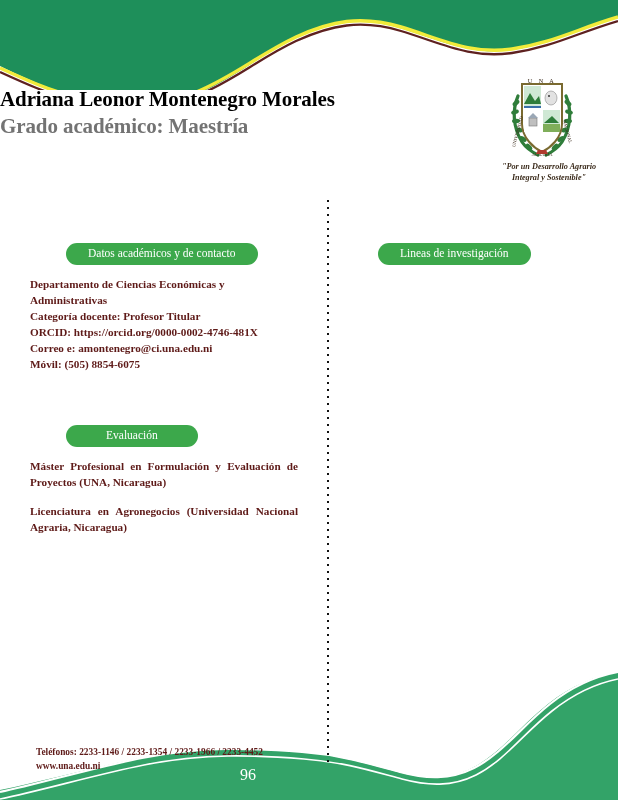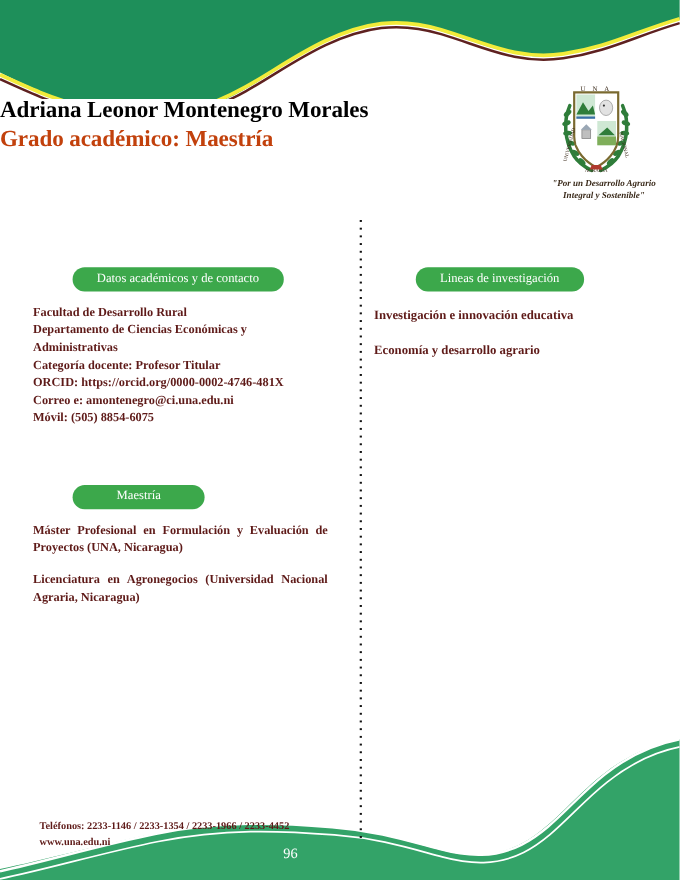--- a/index.html
+++ b/index.html
@@ -48,21 +48,21 @@
     font-weight: bold;
     color: #000000;
     line-height: 1.30;
     letter-spacing: -0.1px;
     margin: 0;
   }
   .doc-subtitle {
     font-family: "Liberation Serif", serif;
     font-size: 21px;
     font-weight: bold;
-    color: #c2410c;
+    color: #737373;
     line-height: 1.30;
     letter-spacing: -0.1px;
     margin: 0;
   }
 
   
   .logo-wrap {
     position: absolute;
     top: 76px;
     left: 508px;
@@ -188,23 +188,22 @@
   }
   .footer-info .fline { white-space: nowrap; }
   .page-number {
     position: absolute;
     left: 0;
     bottom: 16px;
     width: 496px;
     text-align: center;
     z-index: 5;
     font-family: "Liberation Serif", serif;
-    font-size: 13px;
+    font-size: 16px;
     color: #ffffff;
-    margin-left: 16px;
   }
 </style>
 </head>
 <body>
 
 <div class="page">
 
   <svg class="header-wave" viewBox="0 0 618 90" preserveAspectRatio="none">
     <path d="M0,0 L618,0 L618,18 C576,30 552,44 512,50 C470,56 440,40 400,28
              C360,16 330,22 296,38 C258,56 232,80 196,94 C150,112 110,108 72,96
@@ -275,50 +274,45 @@
 
   <div class="divider"></div>
 
   <div class="col-left">
 
     <div class="pill-row center-ish">
       <span class="pill">Datos académicos y de contacto</span>
     </div>
 
     <div class="contact-block">
-      <div class="body-text line">Facultad de Desarrollo Rural</div>
       <div class="body-text line">Departamento de Ciencias Económicas y</div>
       <div class="body-text line">Administrativas</div>
       <div class="body-text line">Categoría docente: Profesor Titular</div>
       <div class="body-text line">ORCID: https://orcid.org/0000-0002-4746-481X</div>
       <div class="body-text line">Correo e: amontenegro@ci.una.edu.ni</div>
       <div class="body-text line">Móvil: (505) 8854-6075</div>
     </div>
 
     <div class="formacion-block">
       <div class="pill-row center-ish">
-        <span class="pill" style="padding-left:40px;padding-right:40px;">Maestría</span>
+        <span class="pill" style="padding-left:40px;padding-right:40px;">Evaluación</span>
       </div>
       <div style="height:12px;"></div>
       <div class="formacion-item">Máster Profesional en Formulación y Evaluación de Proyectos (UNA, Nicaragua)</div>
       <div class="formacion-item">Licenciatura en Agronegocios (Universidad Nacional Agraria, Nicaragua)</div>
     </div>
 
   </div>
 
   <div class="col-right">
 
     <div class="pill-row right-col">
       <span class="pill">Lineas de investigación</span>
     </div>
 
-    <div class="lineas-block">
-      <div class="linea-item">Investigación e innovación educativa</div>
-      <div class="linea-item">Economía y desarrollo agrario</div>
-    </div>
 
   </div>
 
   <svg class="footer-wave" viewBox="0 0 618 160" preserveAspectRatio="none">
     <path d="M0,160 L0,150 C40,142 90,128 140,118 C200,106 250,108 300,112
              C340,115 368,124 398,132 C424,139 448,140 472,128
              C500,114 520,86 548,64 C572,45 596,36 618,32
              L618,160 Z" fill="#33A368"></path>
     <path d="M0,152 C42,143 92,128 142,118 C202,106 252,108 302,112
              C342,115 370,124 400,132 C426,139 450,140 474,128

